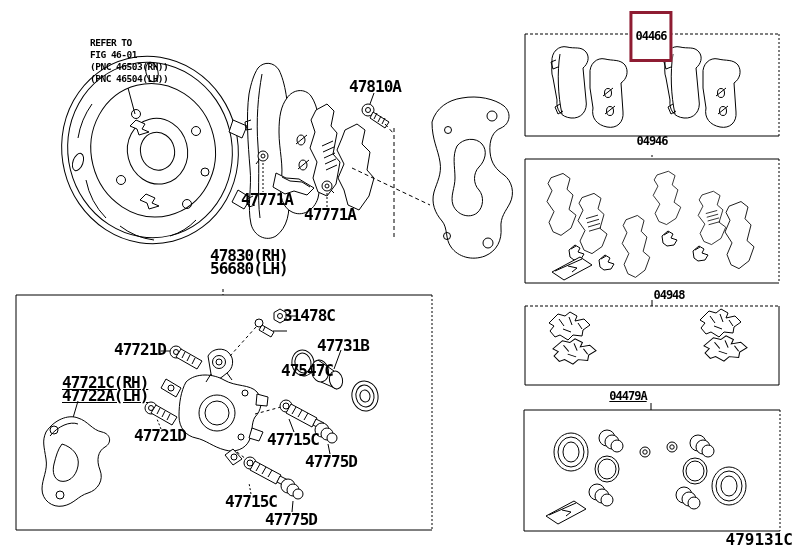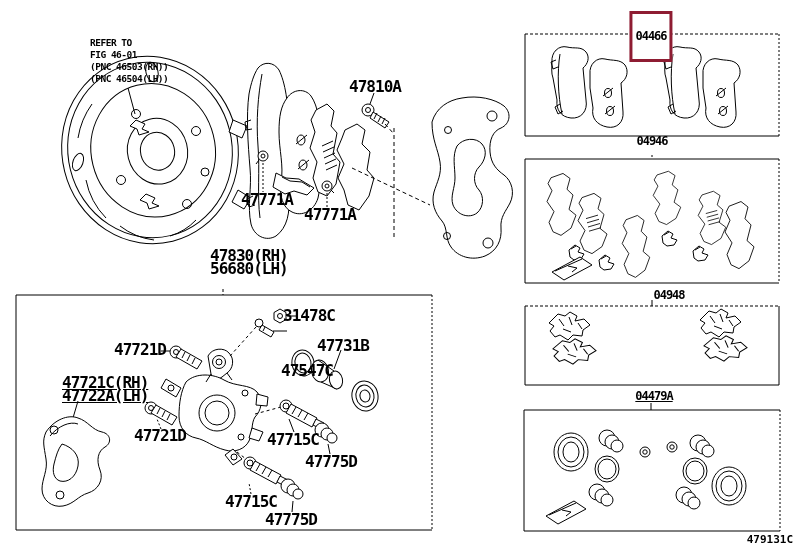--- a/index.html
+++ b/index.html
@@ -5,21 +5,21 @@
   html,body{margin:0;padding:0;background:#fff;}
   #stage{position:relative;width:796px;height:549px;background:#ffffff;overflow:hidden;
          font-family:"DejaVu Sans Mono", "Liberation Mono", monospace;}
   svg{position:absolute;left:0;top:0;}
   .lbl{position:absolute;font-weight:bold;font-size:16px;letter-spacing:-1px;
        color:#000;white-space:nowrap;line-height:13px;}
   .ctr{transform:translateX(-50%);}
   .note{font-size:9.5px;letter-spacing:-0.5px;line-height:12px;font-weight:bold;}
   .kitlbl{font-size:12px;}
   .hl{border:3px solid #8e1c32;padding:16px 3px;background:#fff;}
-  .figcode{font-size:11px;letter-spacing:-0.5px;}
+  .figcode{font-size:16px;letter-spacing:-0.5px;}
 </style>
 </head>
 <body>
 
 <div id="stage">
 
 <svg width="796" height="549" viewBox="0 0 796 549">
   <g stroke="#000" stroke-width="1" fill="none">
 
     <g>
@@ -340,17 +340,17 @@
 
   <div class="lbl ctr" style="left:160px;top:429px;">47721D</div>
   <div class="lbl ctr" style="left:293px;top:433px;">47715C</div>
   <div class="lbl ctr" style="left:331px;top:455px;">47775D</div>
   <div class="lbl ctr" style="left:251px;top:495px;">47715C</div>
   <div class="lbl ctr" style="left:291px;top:513px;">47775D</div>
 
   <div class="lbl ctr kitlbl hl" style="left:651px;top:11px;">04466</div>
   <div class="lbl ctr kitlbl" style="left:652px;top:135px;">04946</div>
   <div class="lbl ctr kitlbl" style="left:669px;top:289px;">04948</div>
-  <div class="lbl ctr kitlbl" style="left:654px;top:390px;text-decoration:underline;">04479A</div>
+  <div class="lbl ctr kitlbl" style="left:628px;top:390px;text-decoration:underline;">04479A</div>
 
   <div class="lbl figcode" style="right:3px;top:533px;letter-spacing:0;">479131C</div>
 
 </div>
 
 </body></html>

